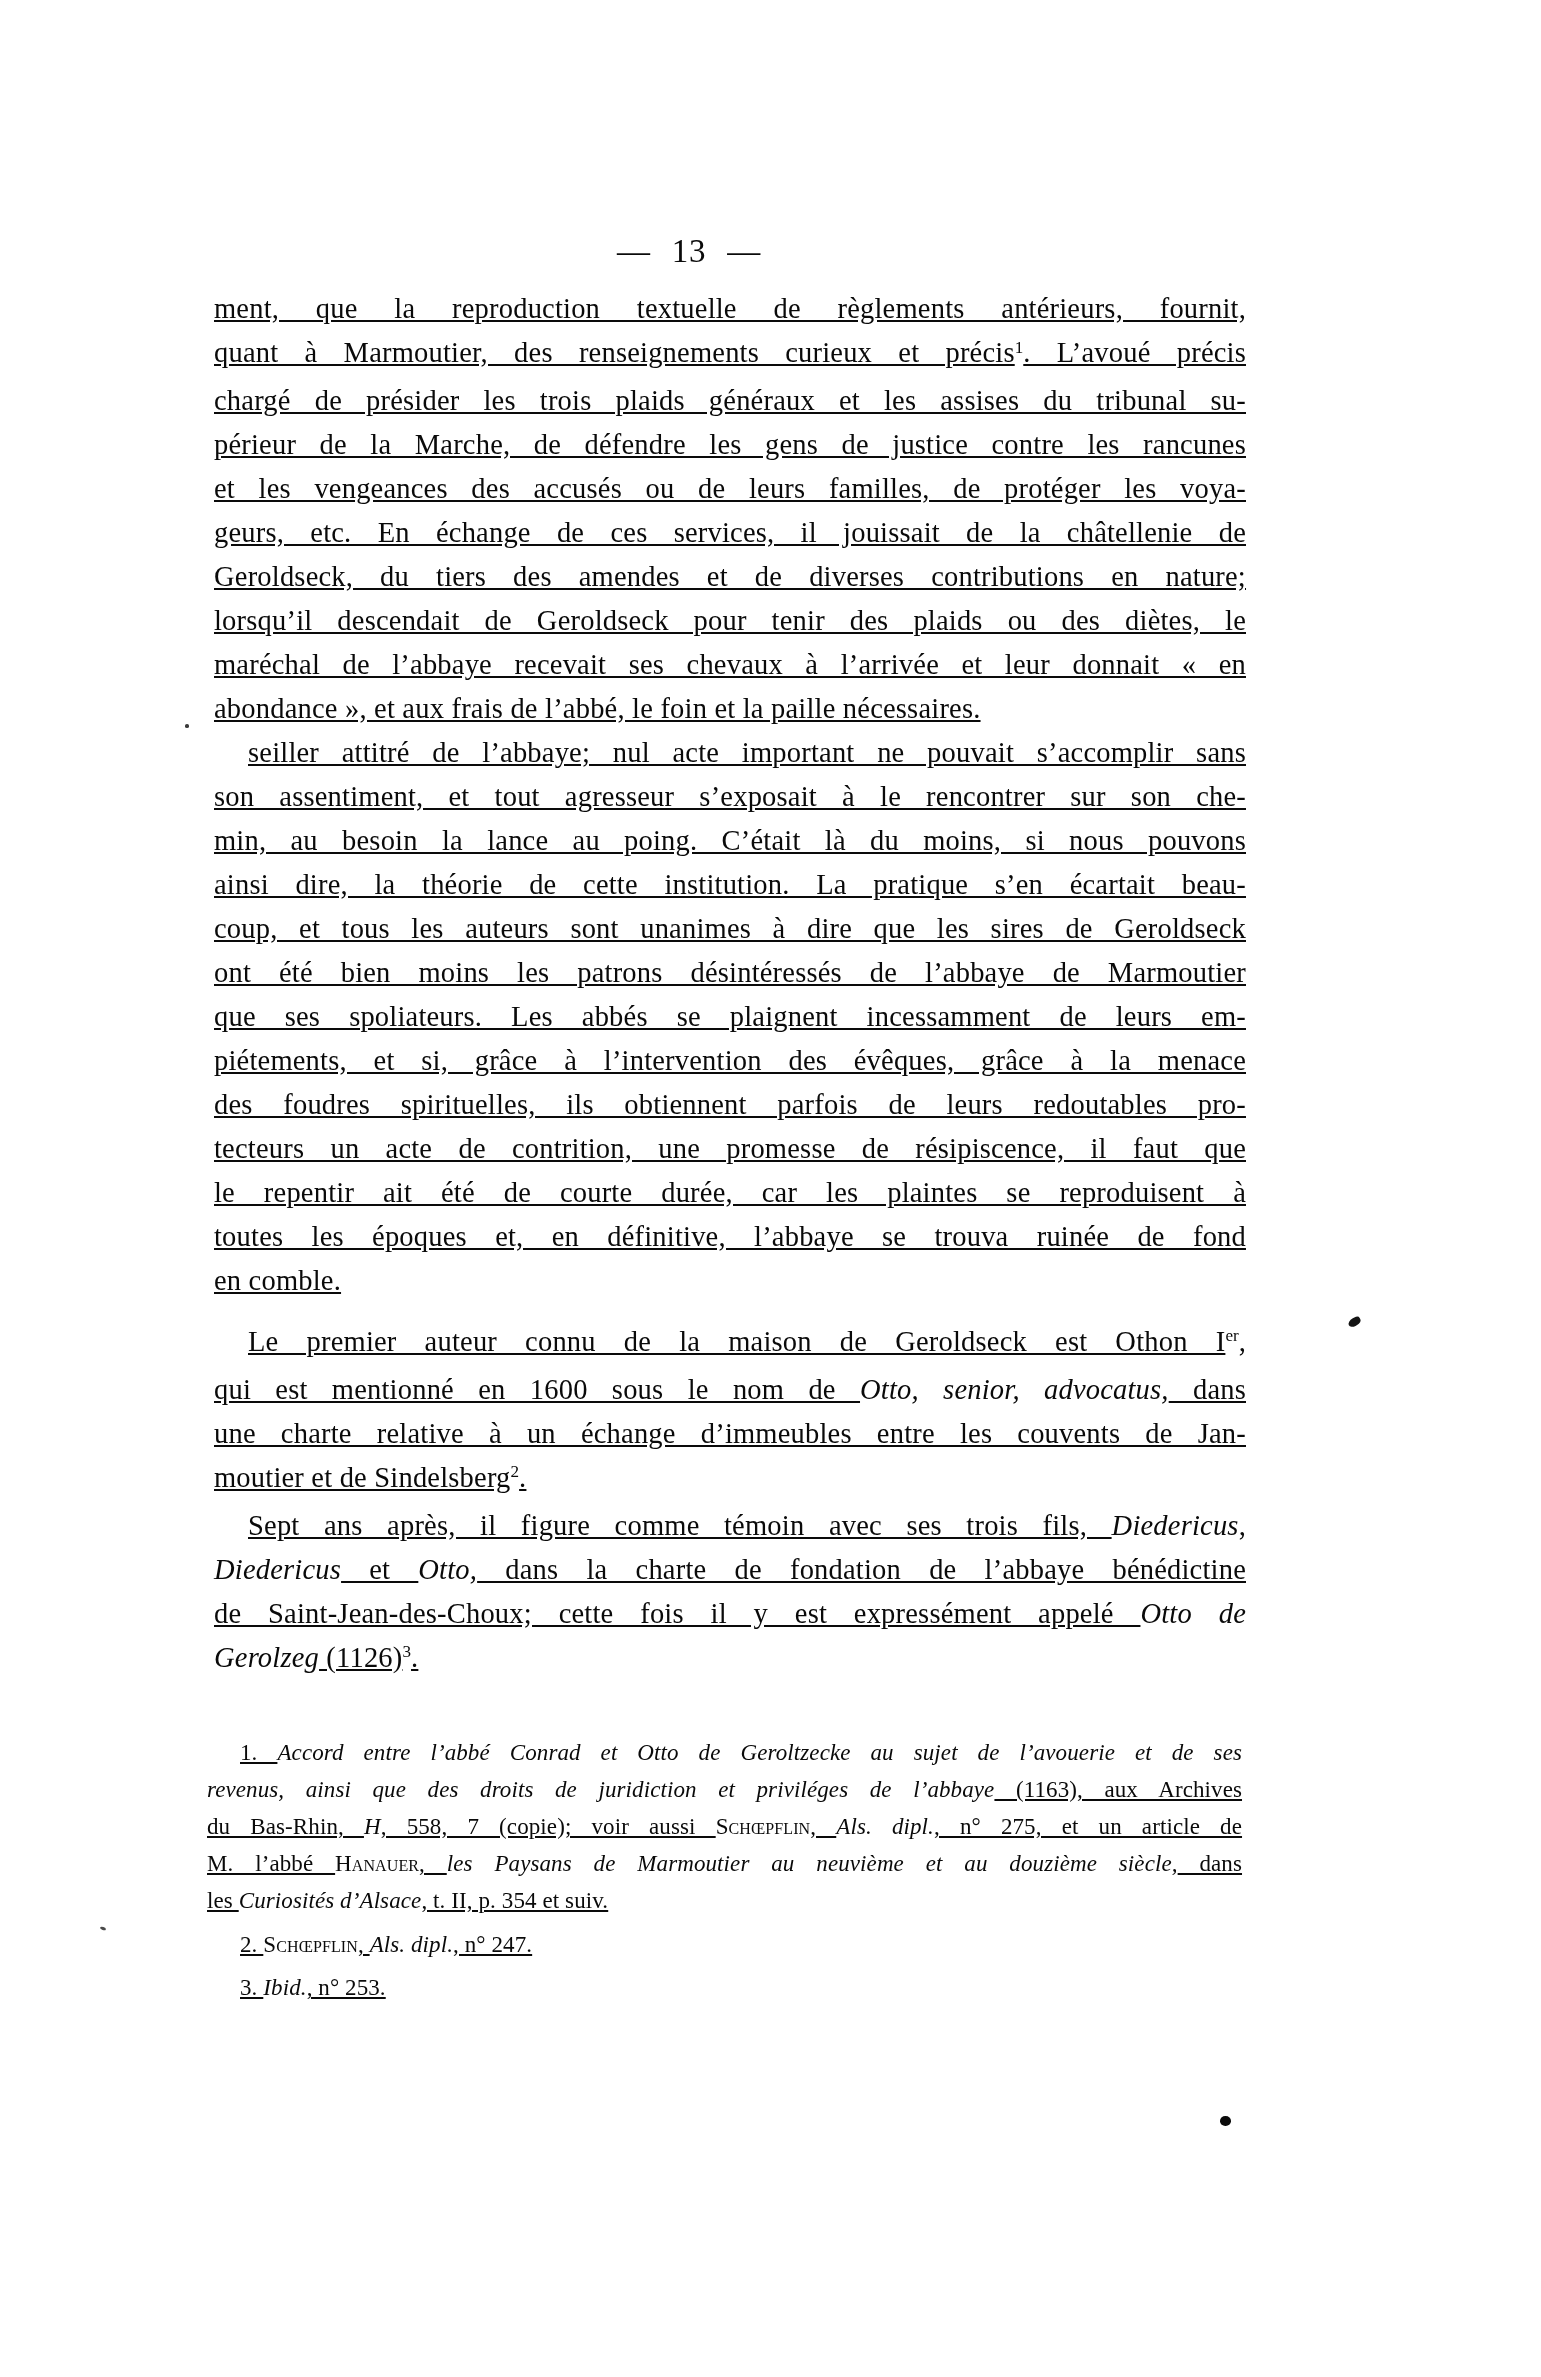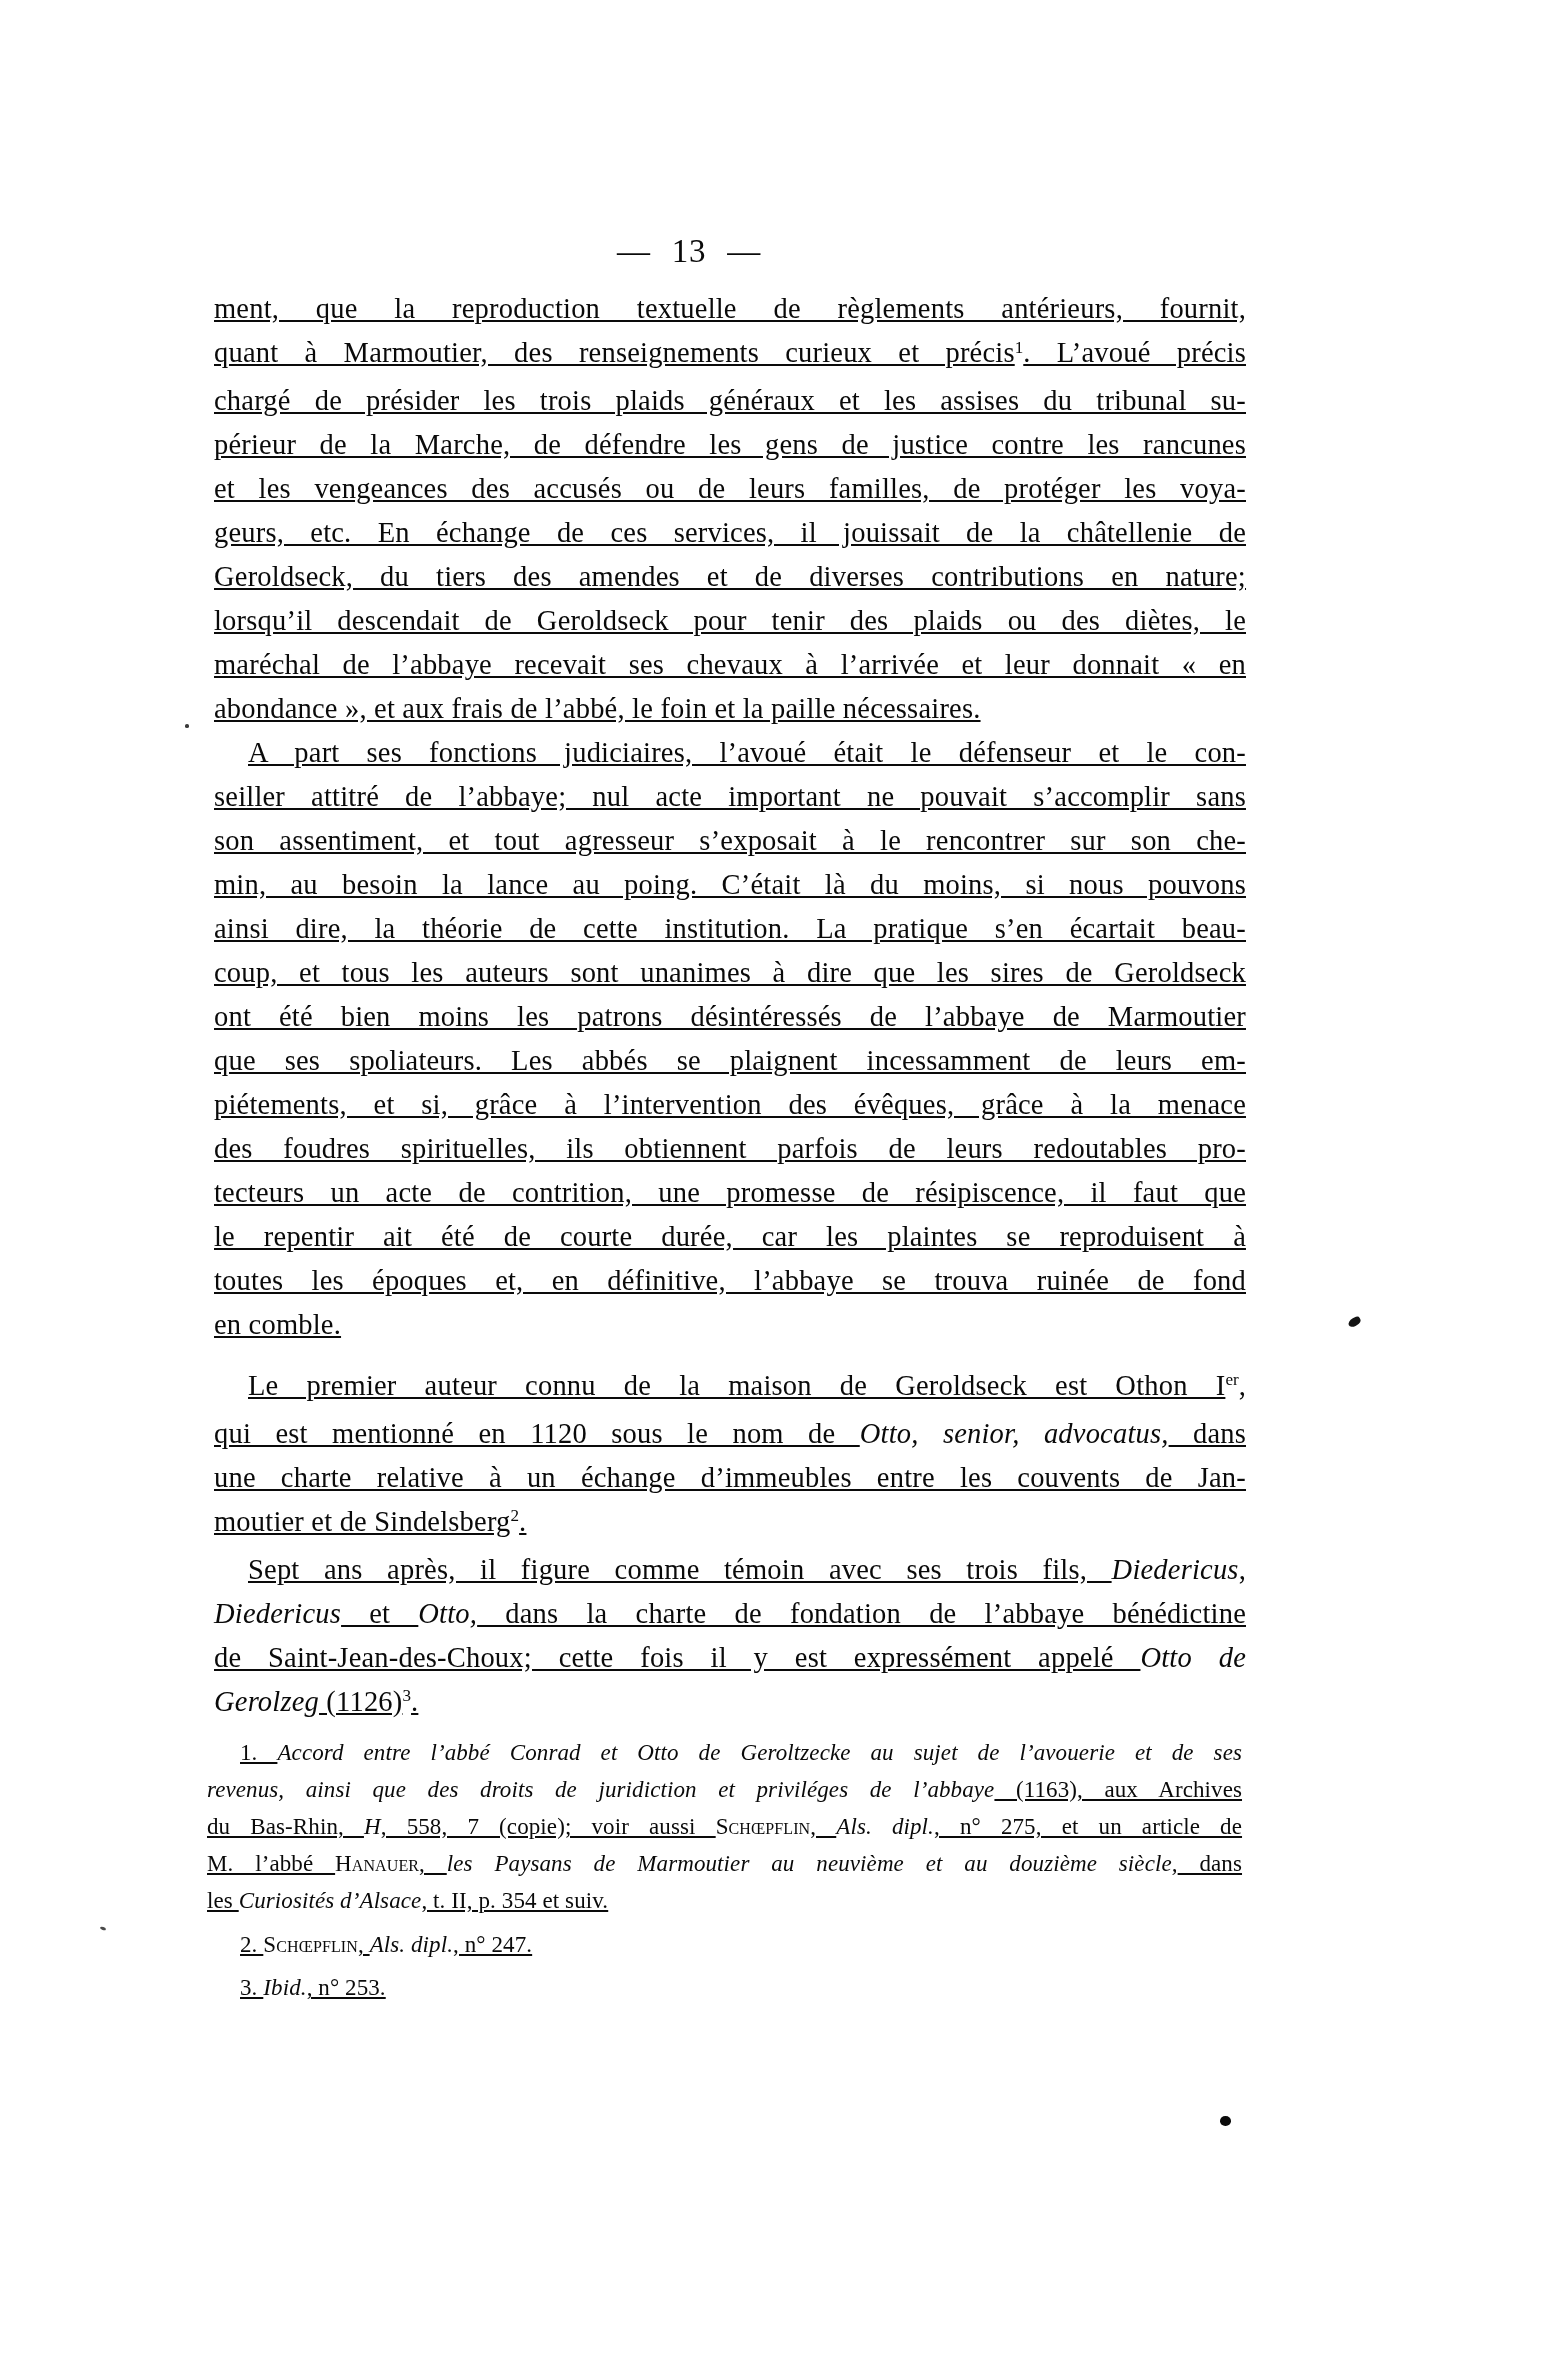--- a/index.html
+++ b/index.html
@@ -88,38 +88,37 @@
         <div class="line"><span class="s-r">chargé de présider les trois plaids généraux et les assises du tribunal su-</span></div>
         <div class="line"><span class="s-r">périeur de la Marche, de défendre les gens de justice contre les rancunes</span></div>
         <div class="line"><span class="s-r">et les vengeances des accusés ou de leurs familles, de protéger les voya-</span></div>
         <div class="line"><span class="s-r">geurs, etc. En échange de ces services, il jouissait de la châtellenie de</span></div>
         <div class="line"><span class="s-r">Geroldseck, du tiers des amendes et de diverses contributions en nature;</span></div>
         <div class="line"><span class="s-r">lorsqu’il descendait de Geroldseck pour tenir des plaids ou des diètes, le</span></div>
         <div class="line"><span class="s-r">maréchal de l’abbaye recevait ses chevaux à l’arrivée et leur donnait « en</span></div>
         <div class="line last"><span class="s-r">abondance », et aux frais de l’abbé, le foin et la paille nécessaires.</span></div>
       </div>
       <div class="para indent">
-        <div class="line"><span class="s-r">A part ses fonctions judiciaires, l’avoué était le défenseur et le con-</span></div>
         <div class="line"><span class="s-r">seiller attitré de l’abbaye; nul acte important ne pouvait s’accomplir sans</span></div>
         <div class="line"><span class="s-r">son assentiment, et tout agresseur s’exposait à le rencontrer sur son che-</span></div>
         <div class="line"><span class="s-r">min, au besoin la lance au poing. C’était là du moins, si nous pouvons</span></div>
         <div class="line"><span class="s-r">ainsi dire, la théorie de cette institution. La pratique s’en écartait beau-</span></div>
         <div class="line"><span class="s-r">coup, et tous les auteurs sont unanimes à dire que les sires de Geroldseck</span></div>
         <div class="line"><span class="s-r">ont été bien moins les patrons désintéressés de l’abbaye de Marmoutier</span></div>
         <div class="line"><span class="s-r">que ses spoliateurs. Les abbés se plaignent incessamment de leurs em-</span></div>
         <div class="line"><span class="s-r">piétements, et si, grâce à l’intervention des évêques, grâce à la menace</span></div>
         <div class="line"><span class="s-r">des foudres spirituelles, ils obtiennent parfois de leurs redoutables pro-</span></div>
         <div class="line"><span class="s-r">tecteurs un acte de contrition, une promesse de résipiscence, il faut que</span></div>
         <div class="line"><span class="s-r">le repentir ait été de courte durée, car les plaintes se reproduisent à</span></div>
         <div class="line"><span class="s-r">toutes les époques et, en définitive, l’abbaye se trouva ruinée de fond</span></div>
         <div class="line last"><span class="s-r">en comble.</span></div>
       </div>
       <div class="para indent gap">
         <div class="line"><span class="s-r">Le premier auteur  connu  de  la  maison  de  Geroldseck est Othon I</span><span class="s-sup">er</span><span class="s-r">,</span></div>
-        <div class="line"><span class="s-r">qui est mentionné en 1120 sous le nom de </span><span class="s-i">Otto, senior, advocatus,</span><span class="s-r"> dans</span></div>
+        <div class="line"><span class="s-r">qui est mentionné en 1600 sous le nom de </span><span class="s-i">Otto, senior, advocatus,</span><span class="s-r"> dans</span></div>
         <div class="line"><span class="s-r">une charte relative à un échange d’immeubles entre les couvents de Jan-</span></div>
         <div class="line last"><span class="s-r">moutier et de Sindelsberg</span><span class="s-sup">2</span><span class="s-r">.</span></div>
       </div>
       <div class="para indent">
         <div class="line"><span class="s-r">Sept ans après, il figure comme témoin avec ses trois fils, </span><span class="s-i">Diedericus</span><span class="s-r">,</span></div>
         <div class="line"><span class="s-i">Diedericus</span><span class="s-r"> et </span><span class="s-i">Otto,</span><span class="s-r"> dans la charte  de  fondation  de l’abbaye bénédictine</span></div>
         <div class="line"><span class="s-r">de Saint-Jean-des-Choux; cette fois il y  est  expressément appelé </span><span class="s-i">Otto de</span></div>
         <div class="line last"><span class="s-i">Gerolzeg</span><span class="s-r"> (1126)</span><span class="s-sup">3</span><span class="s-r">.</span></div>
       </div>
     </div>

